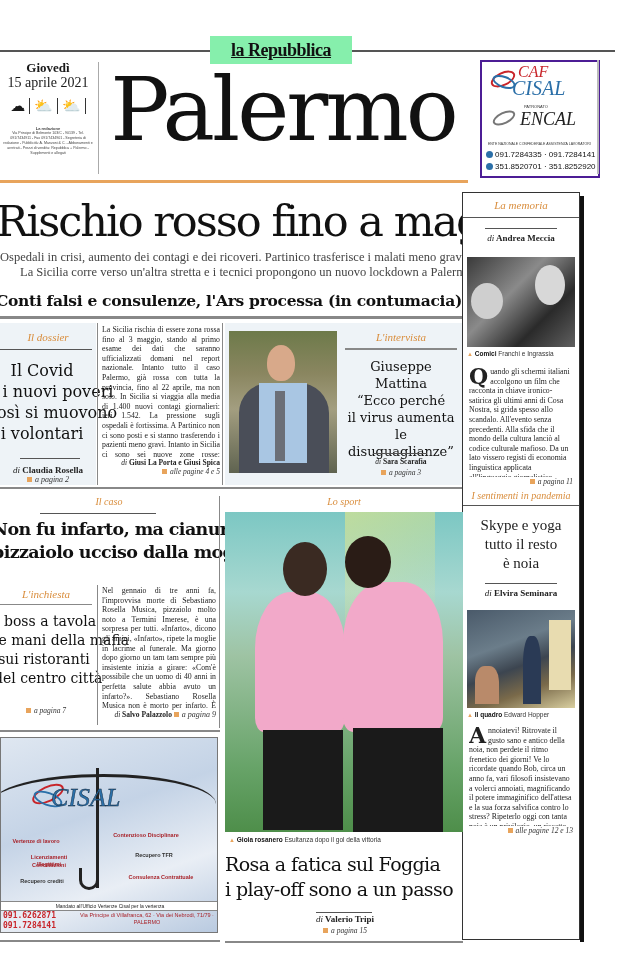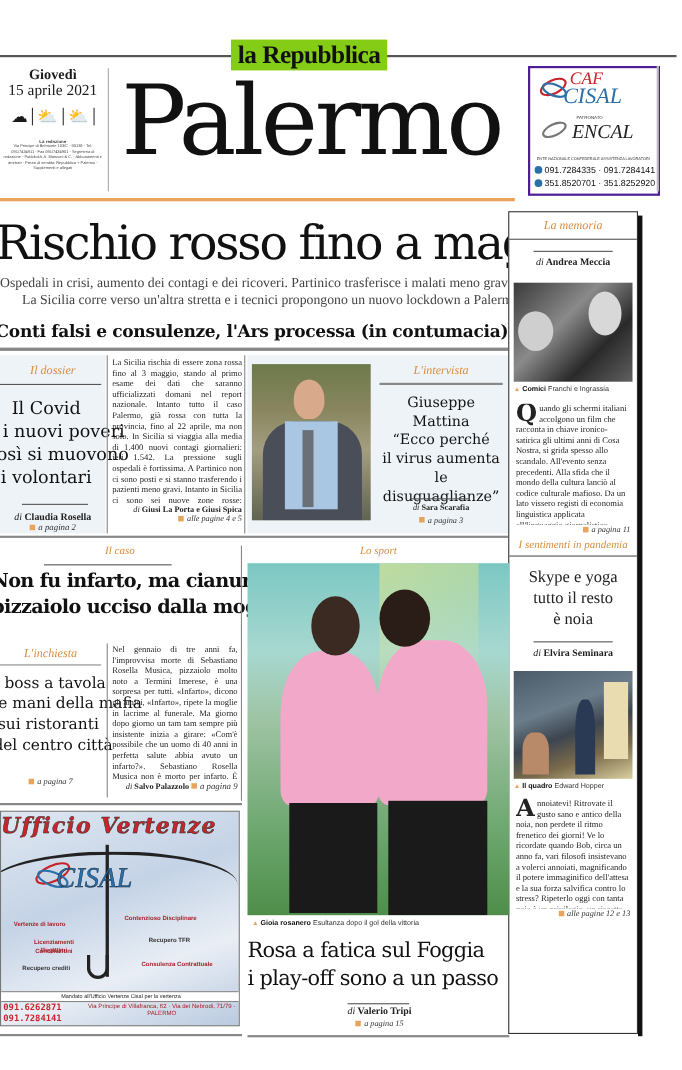--- a/index.html
+++ b/index.html
@@ -2,22 +2,22 @@
 <html><head>
 <meta charset="utf-8">
 <style>
   * { box-sizing: border-box; margin: 0; padding: 0; }
   html, body { width: 620px; height: 973px; background: #ffffff; overflow: hidden; }
   body { position: relative; font-family: "DejaVu Serif", "Liberation Serif", serif; color: #1a1a1a; }
   .abs { position: absolute; }
 
   
   .mast-top-line { left: 0; top: 50px; width: 615px; height: 2px; background: #555; }
-  .brand-top { left: 210px; top: 36px; width: 142px; height: 28px; background: #84cc16; text-align: center;
-    font-family: "Liberation Serif", serif; font-weight: bold; font-size: 23px; letter-spacing: -0.5px; line-height: 28px; color: #111; }
+  .brand-top { left: 210px; top: 36px; width: 142px; height: 28px; background: #86efac; text-align: center;
+    font-family: "Liberation Serif", serif; font-weight: bold; font-size: 18px; letter-spacing: -0.5px; line-height: 28px; color: #111; text-decoration: underline; }
   .brand-main { left: 108px; top: 60px; width: 350px; text-align: center;
     font-family: "DejaVu Serif", serif; font-size: 88px; line-height: 100px; letter-spacing: -3px; color: #111; }
   .mast-bottom-line { left: 0; top: 180px; width: 468px; height: 3px; background: #e8a45c; }
   .mast-divider-left { left: 98px; top: 62px; width: 1px; height: 112px; background: #aaa; }
 
   .date-box { left: 0; top: 60px; width: 96px; text-align: center; }
   .date-day { font-family: "Liberation Serif", serif; font-weight: bold; font-size: 13px; line-height: 15px; }
   .date-full { font-family: "Liberation Serif", serif; font-size: 14px; line-height: 16px; }
   .weather-row { display: flex; justify-content: center; gap: 4px; margin-top: 5px; font-size: 15px; line-height: 20px; }
   .weather-row span.sep { width: 1px; background: #333; height: 16px; margin-top: 2px; }
@@ -273,21 +273,20 @@
 <div class="abs sport-title">
   <div>Rosa a fatica sul Foggia</div>
   <div>i play-off sono a un passo</div>
 </div>
 <div class="abs kicker-rule" style="left:316px;top:912px;width:56px;"></div>
 <div class="abs byline" style="left:225px;top:914px;width:240px;font-size:9px;"><i>di</i> <span>Valerio Tripi</span></div>
 <div class="abs pageref" style="left:225px;top:926px;width:240px;font-size:7.5px;"><span class="dot"></span><span>a pagina 15</span></div>
 <div class="abs rule-grey" style="left:225px;top:941px;width:238px;height:2px;"></div>
 
 <div class="abs ad-vertenze">
-  <div class="ad-title">Ufficio Vertenze</div>
   <div class="umbrella-stick"></div>
   <div class="umbrella"></div>
   <div class="umbrella-hook"></div>
   <div class="swirl" style="left:30px;top:48px;width:34px;height:16px;transform:rotate(-25deg);"></div>
   <div class="swirl b" style="left:32px;top:54px;width:30px;height:14px;transform:rotate(20deg);"></div>
   <div class="ad-cisal">CISAL</div>
   <div class="ad-item" style="left:0;top:100px;width:70px;">Vertenze di lavoro</div>
   <div class="ad-item" style="left:18px;top:116px;width:60px;">Licenziamenti Illegittimi</div>
   <div class="ad-item" style="left:18px;top:124px;width:60px;">Conciliazioni</div>
   <div class="ad-item" style="left:16px;top:140px;width:50px;color:#333;">Recupero crediti</div>

